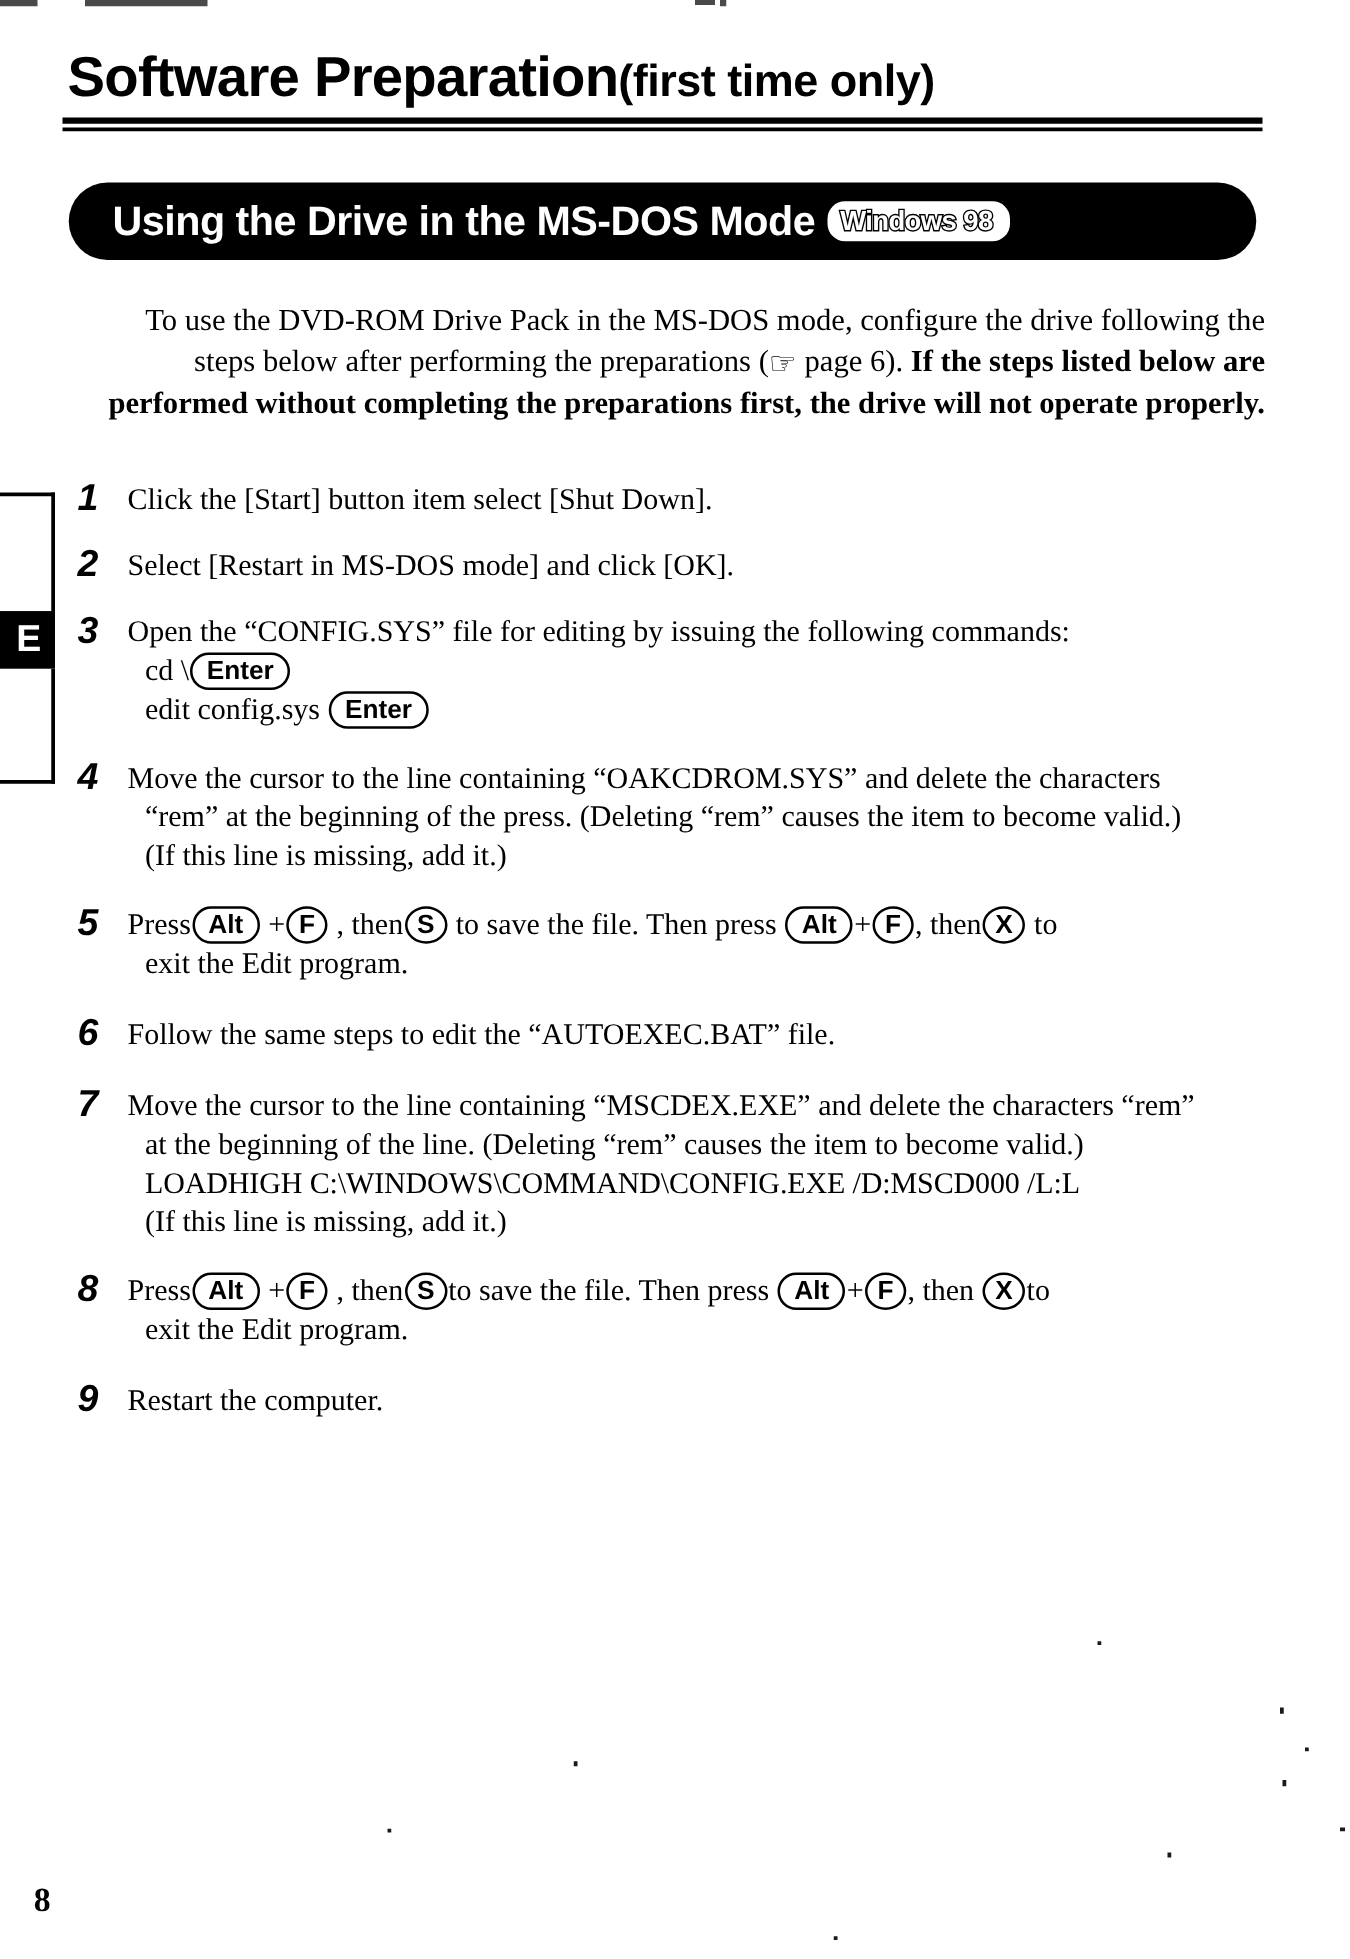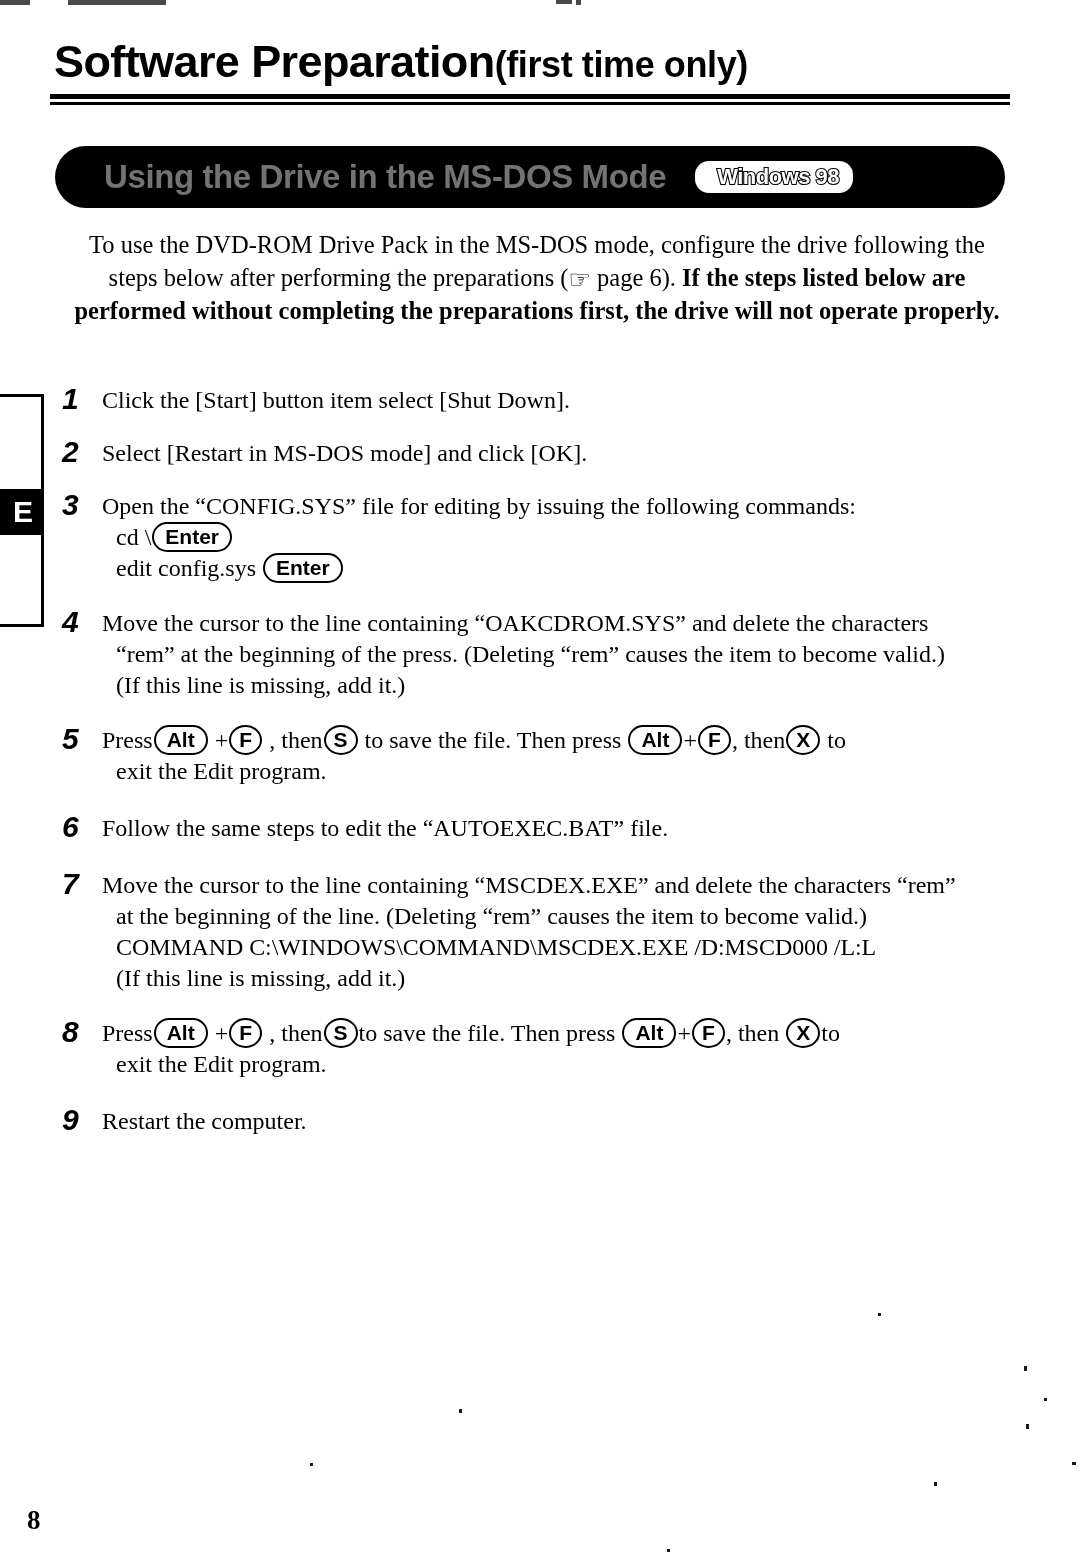--- a/index.html
+++ b/index.html
@@ -67,53 +67,53 @@
     left: 55px;
     top: 146px;
     width: 950px;
     height: 62px;
     background: #000000;
     border-radius: 31px;
     display: flex;
     align-items: center;
   }
   .section-bar-title {
-    color: #737373;
+    color: #ffffff;
     font-family: "Liberation Sans", "DejaVu Sans", sans-serif;
     font-weight: bold;
     font-size: 33px;
     letter-spacing: -0.4px;
-    margin-left: 49px;
+    margin-left: 35px;
     white-space: nowrap;
   }
   .os-badge {
-    margin-left: 29px;
+    margin-left: 10px;
     background: #ffffff;
     border-radius: 14px;
-    padding: 3px 14px 4px 22px;
+    padding: 3px 14px 4px 10px;
     font-family: "Liberation Sans", "DejaVu Sans", sans-serif;
     font-weight: bold;
     font-size: 22px;
     letter-spacing: -0.5px;
     color: #ffffff;
     -webkit-text-stroke: 2.2px #000000;
     paint-order: stroke fill;
     white-space: nowrap;
     line-height: 1.15;
   }
 
   
   .intro {
     position: absolute;
     left: 62px;
-    top: 228px;
+    top: 240px;
     width: 950px;
     font-size: 24.5px;
     line-height: 33px;
-    text-align: center;
+    text-align: right;
   }
   .intro b { font-weight: bold; }
   .hand-icon {
     display: inline-block;
     font-size: 25px;
     line-height: 1;
     vertical-align: -2px;
     font-family: "DejaVu Sans", sans-serif;
   }
 
@@ -284,21 +284,21 @@
 
   <div class="step" style="margin-bottom:26px;">
     <span class="step-num">6</span>
     <span class="step-line">Follow the same steps to edit the “AUTOEXEC.BAT” file.</span>
   </div>
 
   <div class="step" style="margin-bottom:24px;">
     <span class="step-num">7</span>
     <span class="step-line">Move the cursor to the line containing “MSCDEX.EXE” and delete the characters “rem”</span>
     <span class="step-line indent">at the beginning of the line. (Deleting “rem” causes the item to become valid.)</span>
-    <span class="step-line indent mono-ish">COMMAND  C:\WINDOWS\COMMAND\MSCDEX.EXE /D:MSCD000 /L:L</span>
+    <span class="step-line indent mono-ish">LOADHIGH  C:\WINDOWS\COMMAND\CONFIG.EXE /D:MSCD000 /L:L</span>
     <span class="step-line indent">(If this line is missing, add it.)</span>
   </div>
 
   <div class="step" style="margin-bottom:26px;">
     <span class="step-num">8</span>
     <span class="step-line">
       <span>Press</span><span class="keycap">Alt</span>
       <span>+</span><span class="keycap round">F</span>
       <span>, then</span><span class="keycap round">S</span><span>to save the file.  Then press</span>
       <span class="keycap">Alt</span><span>+</span><span class="keycap round">F</span><span>, then</span>

